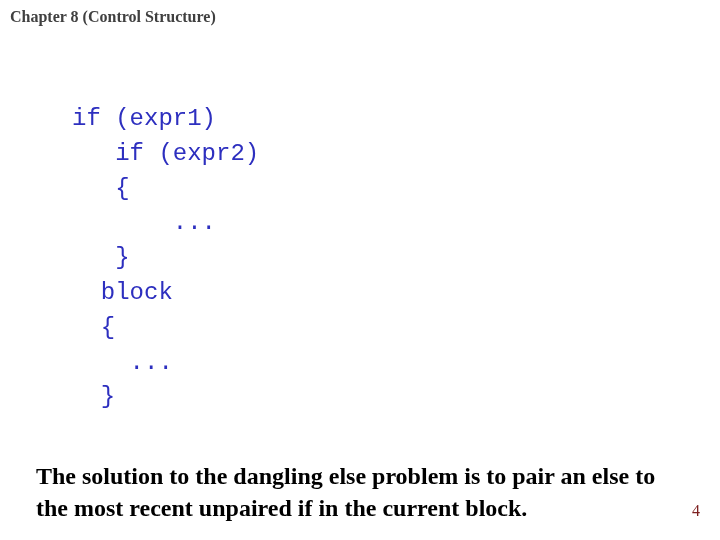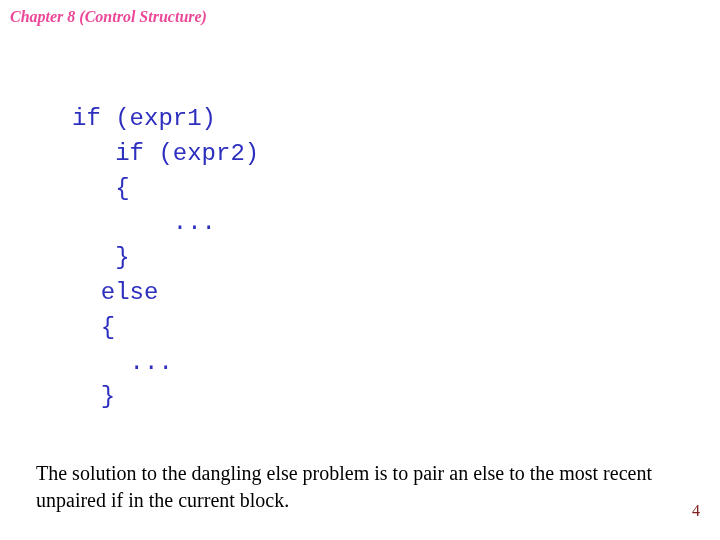--- a/index.html
+++ b/index.html
@@ -16,24 +16,23 @@
   .slide {
     width: 720px;
     height: 540px;
     position: relative;
     box-sizing: border-box;
   }
   .header {
     position: absolute;
     top: 8px;
     left: 10px;
-    color: #ec4899;
+    color: #404040;
     font-weight: bold;
     font-size: 16px;
-    font-style: italic;
   }
   .title {
     position: absolute;
     top: 50px;
     left: 0;
     width: 720px;
     text-align: center;
     color: #7c1e1e;
     font-size: 30px;
     font-weight: normal;
@@ -47,41 +46,41 @@
     font-size: 24px;
     line-height: 1.45;
     white-space: pre;
   }
   .conclusion {
     position: absolute;
     top: 460px;
     left: 36px;
     right: 60px;
     color: #000000;
-    font-weight: normal;
-    font-size: 20px;
+    font-weight: bold;
+    font-size: 24px;
     line-height: 1.35;
   }
   .pagenum {
     position: absolute;
     bottom: 20px;
     right: 20px;
     color: #7c1e1e;
     font-size: 16px;
   }
 </style>
 </head>
 <body>
 
 <div class="slide">
   <div class="header">Chapter 8 (Control Structure)</div>
   <div class="code">if (expr1)
    if (expr2)
    {
        ...
    }
-  else
+  block
   {
     ...
   }</div>
   <div class="conclusion">The solution to the dangling else problem is to pair an else to the most recent unpaired if in the current block.</div>
   <div class="pagenum">4</div>
 </div>
 
 </body></html>

